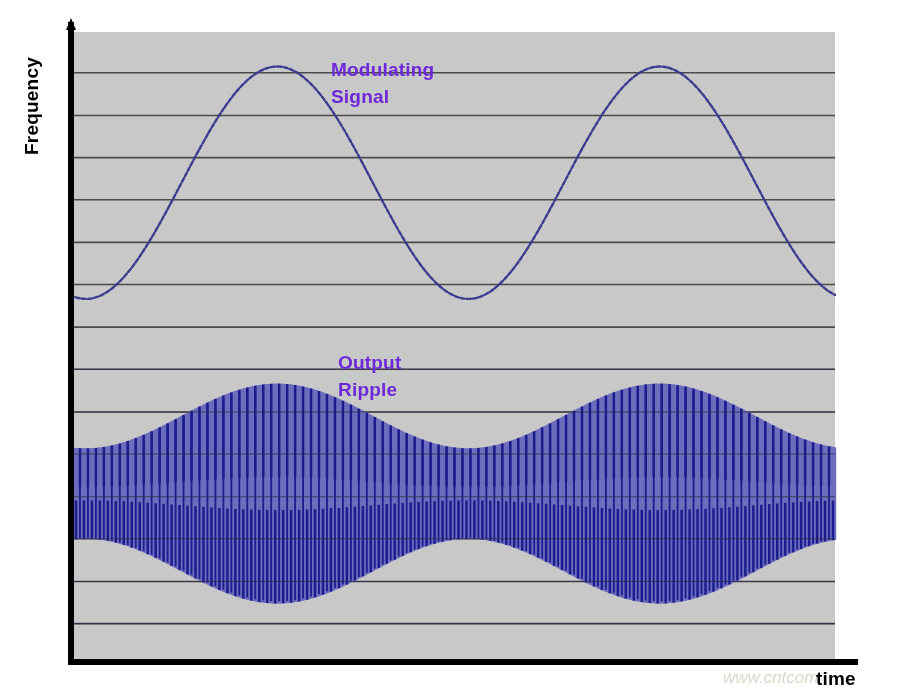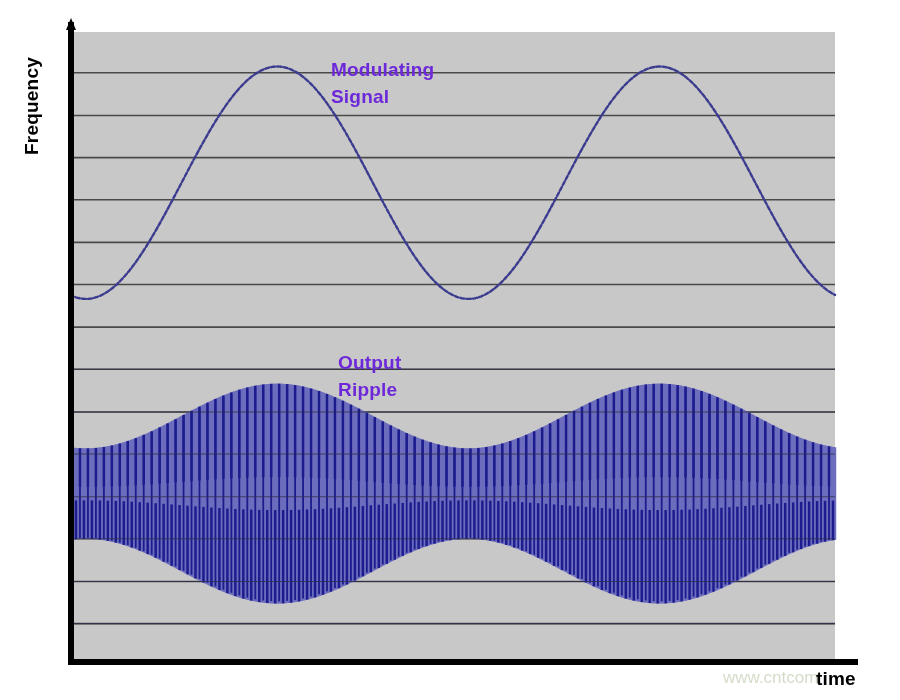--- a/index.html
+++ b/index.html
@@ -65,21 +65,21 @@
   #label-ripple     { left: 338px; top: 329px; margin-top: 21px; }
   #watermark {
     position: absolute;
     left: 723px;
     top: 668px;
     font-size: 17px;
     color: #cfdac4;
     white-space: nowrap;
     z-index: 4;
   }
-  #watermark .wm-dim { color: #d3dcc8; }
+  #watermark .wm-dim { color: #d3dcc8; font-style: italic; }
 </style>
 </head>
 <body>
 
 <div id="figure">
 
   <svg id="chart-svg" width="900" height="700" viewBox="0 0 900 700" xmlns="http://www.w3.org/2000/svg">
     <rect x="0" y="0" width="900" height="700" fill="#ffffff"></rect>
     <rect id="plot-bg" x="70" y="32" width="765" height="628" fill="#c8c8c8"></rect>
     <g id="gridlines">

